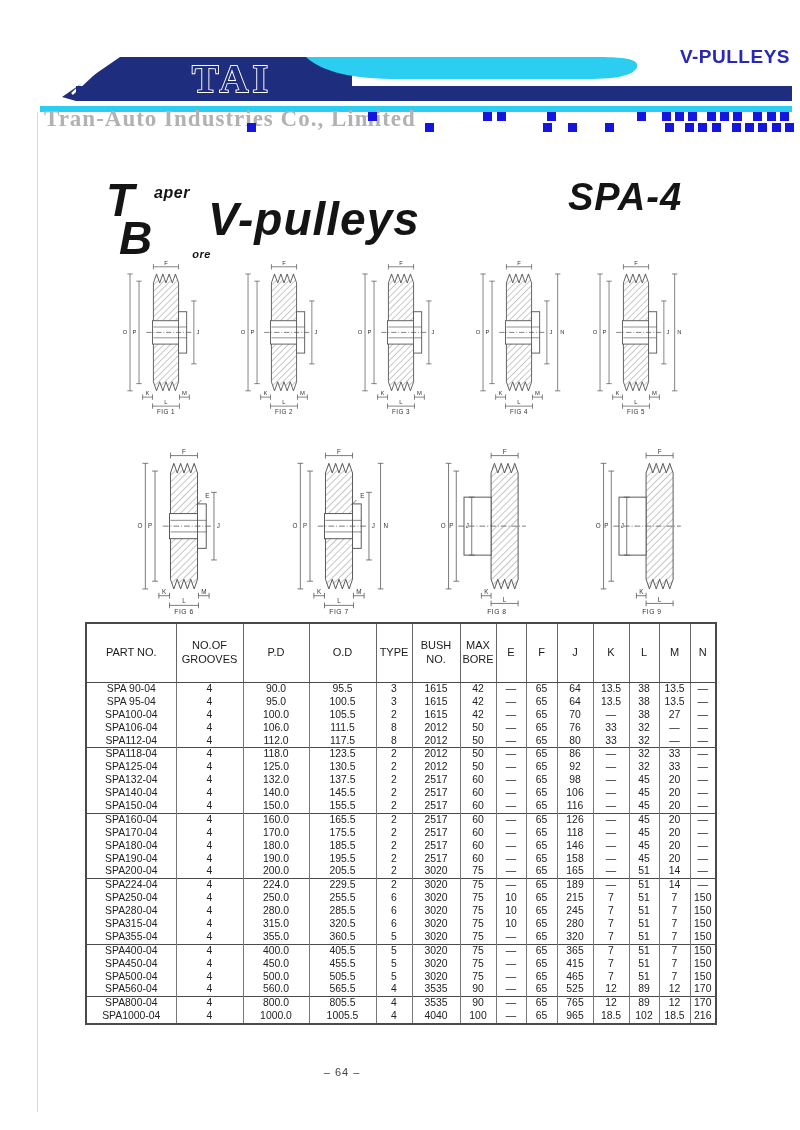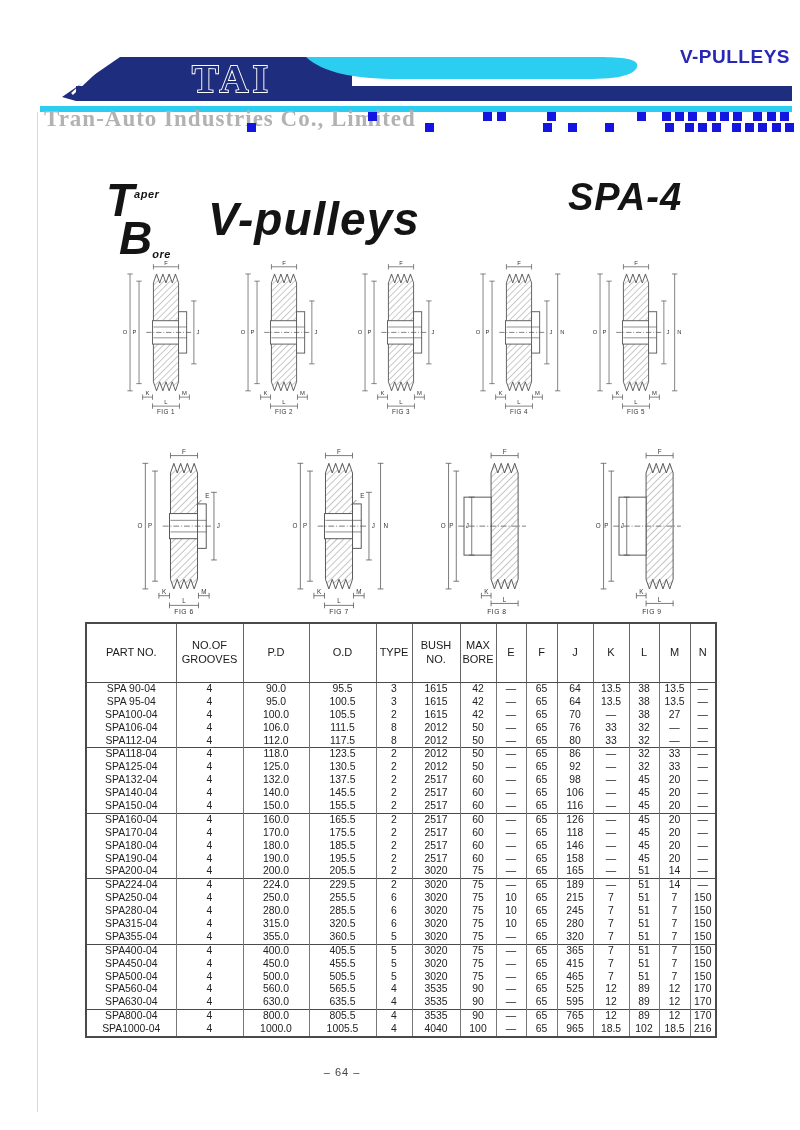--- a/index.html
+++ b/index.html
@@ -17,22 +17,22 @@
     position:absolute;left:44px;top:106px;font-family:"Liberation Serif",serif;
     font-weight:bold;font-size:23px;letter-spacing:1px;color:var(--company_gray,#b2b2b2);
     white-space:nowrap;
   }
   #dots{position:absolute;left:0;top:0;width:800px;height:140px;}
   .dot{position:absolute;width:9px;height:9px;background:var(--dot_blue,#1515e0);}
   #left-trim{position:absolute;left:37px;top:112px;width:1px;height:1000px;background:#d9d9d9;}
   
   .tb{position:absolute;left:106px;top:184px;font-style:italic;font-weight:bold;color:#141414;}
   .tb-big{font-size:46px;line-height:.72;}
-  .tb-sup{font-size:11px;vertical-align:18px;letter-spacing:.5px;}
-  .tb-sub{font-size:11px;vertical-align:-4px;letter-spacing:.5px;}
+  .tb-sup{font-size:16px;vertical-align:18px;letter-spacing:.5px;margin-left:20px;}
+  .tb-sub{font-size:11px;vertical-align:-4px;letter-spacing:.5px;margin-left:40px;}
   .tb-row2{margin-left:13px;margin-top:2px;}
   #prodtitle{
     position:absolute;left:208px;top:192px;font-size:46px;font-weight:bold;
     font-style:italic;color:#141414;letter-spacing:1px;
   }
   #series{
     position:absolute;left:568px;top:176px;font-size:38px;font-weight:bold;
     font-style:italic;color:#141414;letter-spacing:1px;
   }
   
@@ -920,36 +920,20 @@
           <td>3535</td>
           <td>90</td>
           <td>—</td>
           <td>65</td>
           <td>525</td>
           <td>12</td>
           <td>89</td>
           <td>12</td>
           <td>170</td>
         </tr>
-        <tr>
-          <td>SPA630-04</td>
-          <td>4</td>
-          <td>630.0</td>
-          <td>635.5</td>
-          <td>4</td>
-          <td>3535</td>
-          <td>90</td>
-          <td>—</td>
-          <td>65</td>
-          <td>595</td>
-          <td>12</td>
-          <td>89</td>
-          <td>12</td>
-          <td>170</td>
-        </tr>
         <tr class="group-start">
           <td>SPA800-04</td>
           <td>4</td>
           <td>800.0</td>
           <td>805.5</td>
           <td>4</td>
           <td>3535</td>
           <td>90</td>
           <td>—</td>
           <td>65</td>

